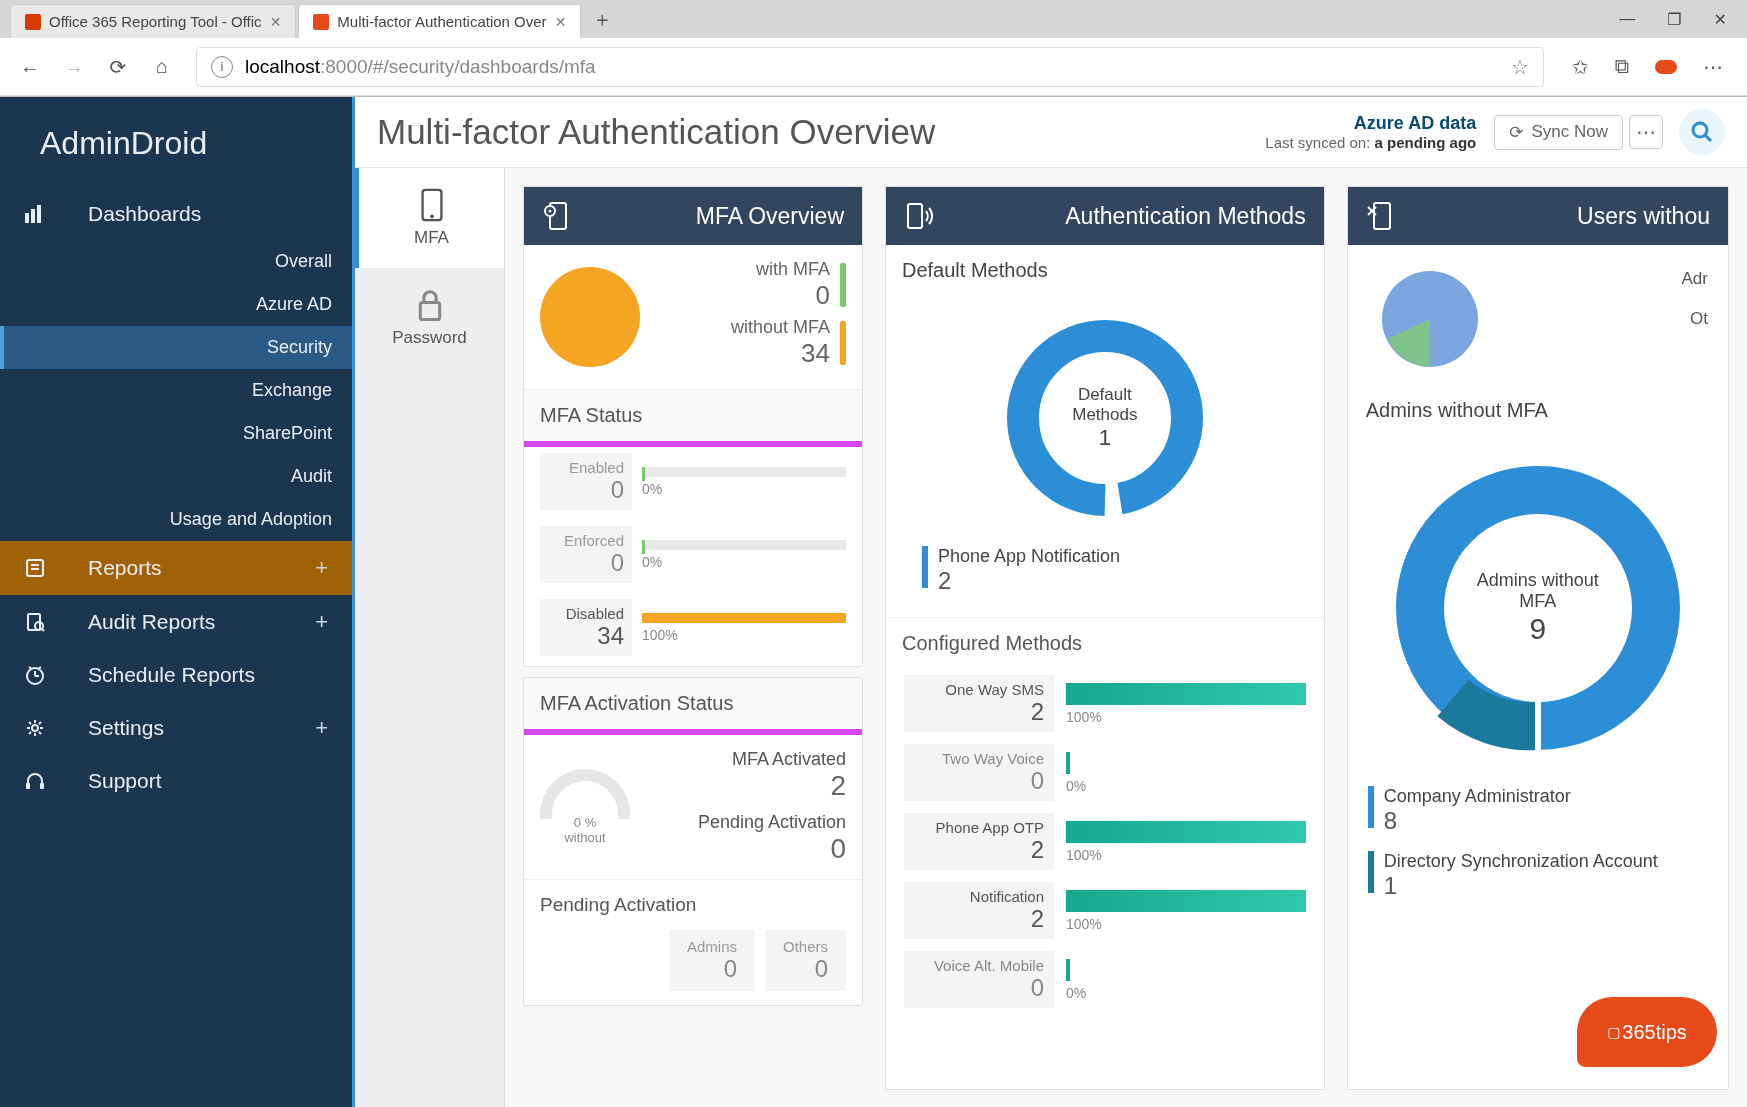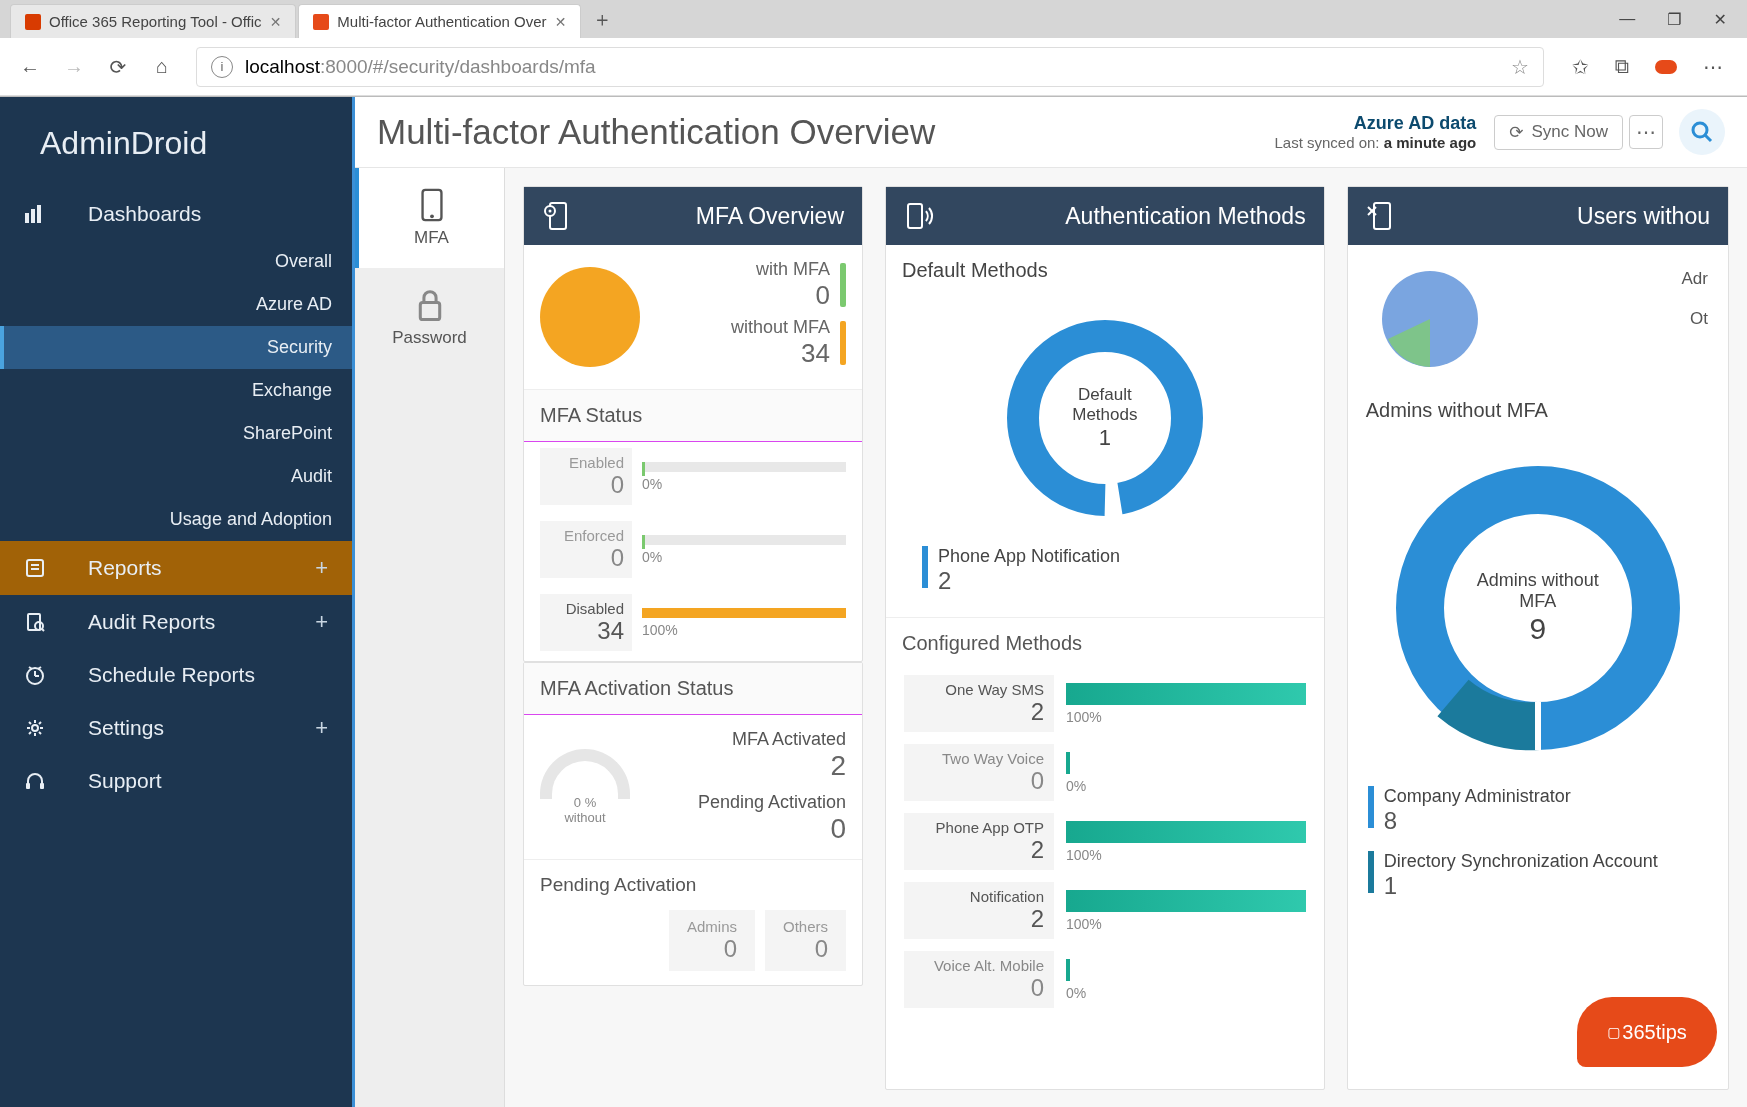--- a/index.html
+++ b/index.html
@@ -60,26 +60,26 @@
 
 
 .mini-nav { width:150px; background:#eeeeee; border-right:1px solid #ddd;}
 .mini-item { display:flex; flex-direction:column; align-items:center; gap:6px; padding:20px 0; font-size:17px; color:#555;}
 .mini-item.active { background:#fff; border-left:4px solid #2b8ed6;}
 .mini-icon-svg { width:34px; height:34px; }
 
 
 .cards { flex:1; display:flex; gap:22px; padding:18px; overflow-x:auto;}
 .card { background:#fff; border:1px solid #e0e0e0; border-radius:2px; min-width:340px; display:flex; flex-direction:column;}
-.card-col { width:340px; display:flex; flex-direction:column; }
+.card-col { width:340px; display:flex; flex-direction:column; gap:10px;}
 .card-head { background:#32475f; color:#fff; display:flex; align-items:center; padding:14px 18px; font-size:23px;}
 .card-head .title { margin-left:auto; }
 .card-head .icon { font-size:24px; }
 .card-body { padding:14px 16px; }
-.card-section-title { font-size:20px; color:#555; padding:14px 16px; background:#fafafa; border-top:1px solid #eee; border-bottom:1px solid #d946ef;}
+.card-section-title { font-size:20px; color:#555; padding:14px 16px; background:#fafafa; border-top:1px solid #eee; border-bottom:6px solid #d946ef;}
 
 
 .overview-top { display:flex; gap:14px; padding:14px 16px; align-items:center;}
 .orange-circle { width:100px;height:100px;border-radius:50%; background:#f4a522;}
 .mfa-nums { flex:1; text-align:right; }
 .mfa-nums .row { display:flex; align-items:center; justify-content:flex-end; gap:10px; margin-bottom:6px;}
 .mfa-nums .lbl { font-size:18px; color:#666;}
 .mfa-nums .val { font-size:26px; color:#666;}
 .vbar { width:6px; height:44px; border-radius:2px;}
 .vbar.green{background:#7bc96f;}
@@ -264,21 +264,21 @@
   </div>
 
   <div class="resizer"></div>
 
   <div class="main">
     <div class="page-head">
       <div class="page-title">Multi-factor Authentication Overview</div>
       <div class="sync-block">
         <div class="line1">Azure AD data</div>
         <div class="line2">
-          <span>Last synced on: </span><b>a minute ago</b>
+          <span>Last synced on: </span><b>a pending ago</b>
         </div>
       </div>
       <div class="sync-btn">
         <span>⟳</span>
         <span>Sync Now</span>
       </div>
       <div class="more-btn">⋯</div>
       <div class="search-circ">
         <svg width="24" height="24" viewBox="0 0 24 24">
             <circle cx="10" cy="10" r="7" fill="none" stroke="#2b8ed6" stroke-width="3"></circle>

